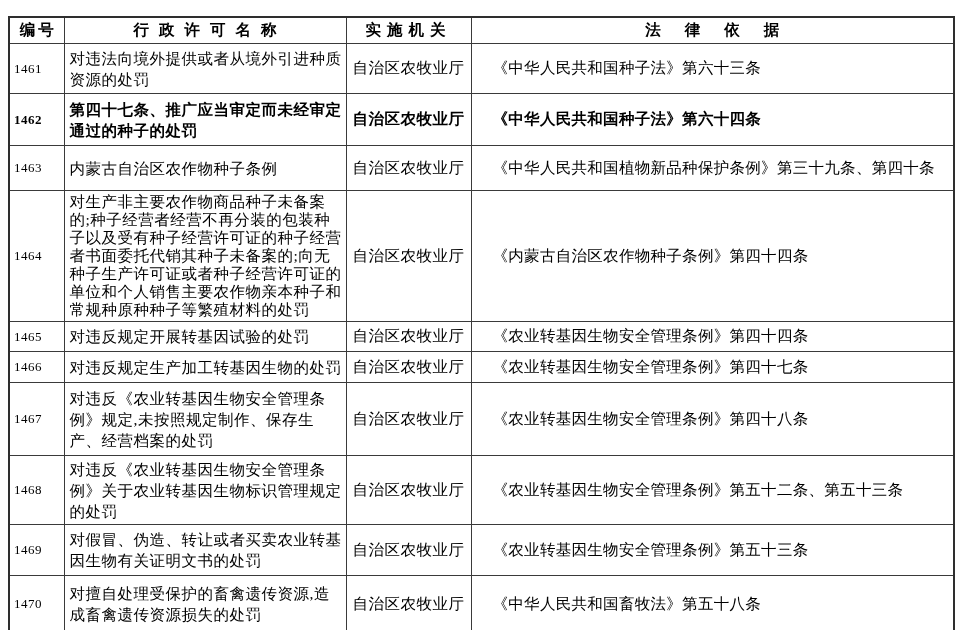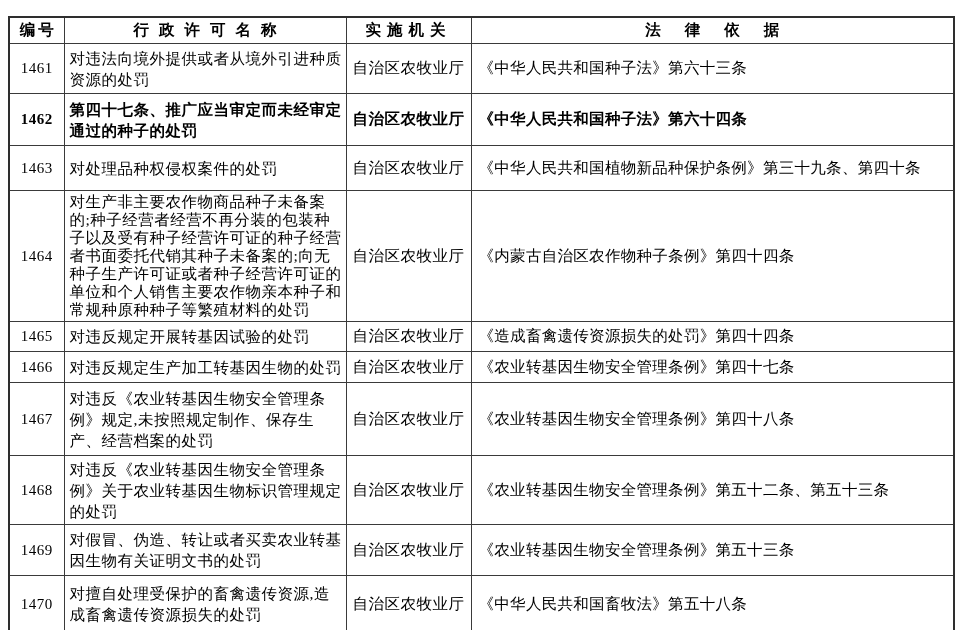--- a/index.html
+++ b/index.html
@@ -31,43 +31,42 @@
     height: 26px;
     padding: 2px 0;
     white-space: nowrap;
   }
   .h-id     { letter-spacing: 3px;  padding-left: 3px; }
   .h-name   { letter-spacing: 10px; padding-left: 10px; }
   .h-agency { letter-spacing: 6px;  }
   .h-legal  { letter-spacing: 24px; padding-left: 24px; }
 
   .c-id {
-    text-align: center;
-    font-size: 15px;
+    font-size: 13px;
     letter-spacing: 0.5px;
   }
   .c-name {
     font-size: 15.5px;
     line-height: 21px;
     text-align: left;
     letter-spacing: 0.5px;
     padding: 2px 3px 2px 5px;
     word-break: break-all;
   }
   .c-agency {
     text-align: center;
     font-size: 15.5px;
     letter-spacing: 0.5px;
     white-space: nowrap;
   }
   .c-legal {
     text-align: left;
     font-size: 15.5px;
     letter-spacing: 0.3px;
-    padding-left: 7px;
+    padding-left: 21px;
     white-space: nowrap;
   }
   
   tbody tr:nth-child(1)  { height: 50px; }
   tbody tr:nth-child(2)  { height: 52px; font-weight: bold; }
   tbody tr:nth-child(3)  { height: 45px; }
   tbody tr:nth-child(4)  { height: 128px; }
   tbody tr:nth-child(5)  { height: 30px; margin-left: 20px; }
   tbody tr:nth-child(6)  { height: 31px; }
   tbody tr:nth-child(7)  { height: 73px; }
@@ -103,35 +102,35 @@
     <td class="c-legal">《中华人民共和国种子法》第六十三条</td>
   </tr>
       <tr>
     <td class="c-id">1462</td>
     <td class="c-name">第四十七条、推广应当审定而未经审定通过的种子的处罚</td>
     <td class="c-agency">自治区农牧业厅</td>
     <td class="c-legal">《中华人民共和国种子法》第六十四条</td>
   </tr>
       <tr>
     <td class="c-id">1463</td>
-    <td class="c-name">对处理品种权侵权案件的处罚</td>
+    <td class="c-name">内蒙古自治区农作物种子条例</td>
     <td class="c-agency">自治区农牧业厅</td>
     <td class="c-legal">《中华人民共和国植物新品种保护条例》第三十九条、第四十条</td>
   </tr>
       <tr>
     <td class="c-id">1464</td>
     <td class="c-name">对生产非主要农作物商品种子未备案的;种子经营者经营不再分装的包装种子以及受有种子经营许可证的种子经营者书面委托代销其种子未备案的;向无种子生产许可证或者种子经营许可证的单位和个人销售主要农作物亲本种子和常规种原种种子等繁殖材料的处罚</td>
     <td class="c-agency">自治区农牧业厅</td>
     <td class="c-legal">《内蒙古自治区农作物种子条例》第四十四条</td>
   </tr>
       <tr>
     <td class="c-id">1465</td>
     <td class="c-name">对违反规定开展转基因试验的处罚</td>
     <td class="c-agency">自治区农牧业厅</td>
-    <td class="c-legal">《造成畜禽遗传资源损失的处罚》第四十四条</td>
+    <td class="c-legal">《农业转基因生物安全管理条例》第四十四条</td>
   </tr>
       <tr>
     <td class="c-id">1466</td>
     <td class="c-name">对违反规定生产加工转基因生物的处罚</td>
     <td class="c-agency">自治区农牧业厅</td>
     <td class="c-legal">《农业转基因生物安全管理条例》第四十七条</td>
   </tr>
       <tr>
     <td class="c-id">1467</td>
     <td class="c-name">对违反《农业转基因生物安全管理条例》规定,未按照规定制作、保存生产、经营档案的处罚</td>

